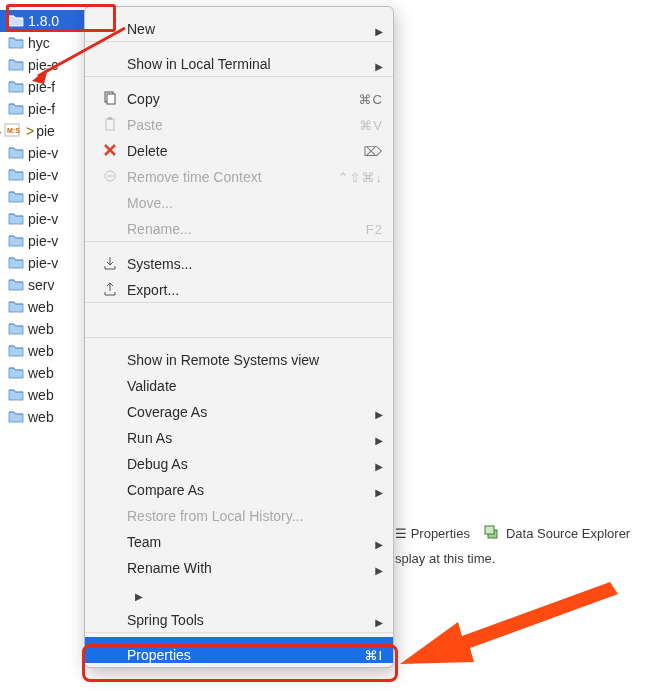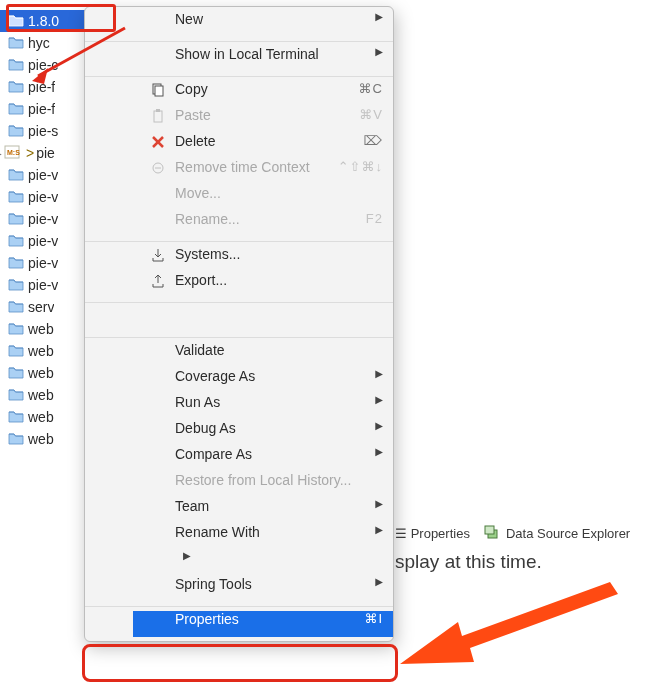--- a/index.html
+++ b/index.html
@@ -8,36 +8,36 @@
     .tree { position: absolute; left: 0; top: 10px; width: 110px; }
     .tree-item { display: flex; align-items: center; height: 22px; padding-left: 8px; cursor: default; white-space: nowrap; }
     .tree-item.selected { background: #2968d9; color: #fff; }
     .tree-arrow { width: 10px; display: inline-block; color: #777; font-size: 10px; margin-left: -14px; padding-right: 2px;}
     .folder-icon { width: 16px; height: 14px; margin-right: 4px; flex-shrink: 0; }
     .xs-icon { width: 16px; height: 14px; margin-right: 4px; flex-shrink: 0; }
     .tree-label { overflow: hidden; text-overflow: clip; }
     .tree-item .gt { color:#8b6b00; padding:0 2px; }
 
     .menu { position: absolute; left: 84px; top: 6px; width: 310px; background: #f3f3f3; border: 1px solid #bdbdbd; border-radius: 6px; box-shadow: 2px 6px 18px rgba(0,0,0,0.25); padding: 4px 0; }
-    .menu-item { display: flex; align-items: flex-start; height: 26px; padding: 0 10px 0 16px; cursor: default; margin-left: 48px; }
+    .menu-item { display: flex; align-items: flex-end; height: 26px; padding: 0 10px 0 16px; cursor: default; }
     .menu-item.disabled { color: #a9a9a9; }
     .menu-item.highlight { background: #1a6fe8; color: #fff; }
     .menu-icon { width: 18px; height: 18px; margin-right: 8px; display:flex; align-items:center; justify-content:center; flex-shrink:0; }
     .menu-label { flex: 1; }
     .menu-shortcut { color: #777; font-size: 13px; margin-left: 8px; letter-spacing: 1px; }
     .menu-item.disabled .menu-shortcut { color: #c3c3c3; }
     .menu-item.highlight .menu-shortcut { color: #fff; }
     .menu-arrow { color: #444; font-size: 10px; margin-left: 8px; }
     .menu-sep { height: 1px; background: #dcdcdc; margin: 4px 0; }
 
     .bottom-panel { position: absolute; left: 395px; top: 521px; right: 0; }
     .tab-bar { display: flex; gap: 14px; align-items: center; height: 24px; font-size: 13px; color: #3a3a3a; }
     .tab { display: flex; align-items: center; gap: 4px; }
     .ds-icon { width: 18px; height: 16px; }
-    .panel-body { padding-top: 6px; font-size: 19px; color: #3a3a3a; }
+    .panel-body { padding-top: 6px; font-size: 13px; color: #3a3a3a; }
 
     
     .ann-box { position: absolute; border: 3px solid #e12a1a; border-radius: 3px; pointer-events: none; }
     .ann-box.top { left: 6px; top: 4px; width: 110px; height: 28px; }
     .ann-box.bot { left: 82px; top: 644px; width: 316px; height: 38px; border-radius: 8px; }
     .ann-arrow1 { position:absolute; left:30px; top:26px; width:100px; height:60px; pointer-events:none; }
     .ann-arrow2 { position:absolute; left:400px; top:574px; width:220px; height:110px; pointer-events:none; }
   </style>
 </head>
 <body>
@@ -72,27 +72,20 @@
       <span class="tree-label">pie-f</span>
     </div>
     <div class="tree-item">
       <span><svg class="folder-icon" viewBox="0 0 16 14">
           <path d="M1 3h5l1.5 2H15v8H1z" fill="#aad0f4" stroke="#5a8fc7" stroke-width="0.8"></path>
           <path d="M1 3h5l1.5 2H15" fill="none" stroke="#5a8fc7" stroke-width="0.8"></path>
         </svg></span>
       <span class="tree-label">pie-f</span>
     </div>
     <div class="tree-item">
-      <span><svg class="folder-icon" viewBox="0 0 16 14">
-          <path d="M1 3h5l1.5 2H15v8H1z" fill="#aad0f4" stroke="#5a8fc7" stroke-width="0.8"></path>
-          <path d="M1 3h5l1.5 2H15" fill="none" stroke="#5a8fc7" stroke-width="0.8"></path>
-        </svg></span>
-      <span class="tree-label">pie-s</span>
-    </div>
-    <div class="tree-item">
       <span class="tree-arrow">▶</span>
       <span><svg class="xs-icon" viewBox="0 0 16 14">
           <rect x="1" y="1" width="14" height="12" fill="#fff" stroke="#bba"></rect>
           <text x="3" y="10" font-size="7" fill="#c06a00" font-weight="bold">M:S</text>
         </svg></span>
       <span class="gt">&gt;</span>
       <span class="tree-label">pie</span>
     </div>
     <div class="tree-item">
       <span><svg class="folder-icon" viewBox="0 0 16 14">
@@ -266,20 +259,24 @@
           <path d="M8 10V2m0 0l-3 3m3-3l3 3" fill="none" stroke="#555"></path>
         </svg>
       </span>
       <span class="menu-label">Export...</span>
     </div>
     <div class="menu-sep"></div>
     <div class="menu-item">
       <span class="menu-icon"></span>
     </div>
     <div class="menu-sep"></div>
+    <div class="menu-item">
+      <span class="menu-icon"></span>
+      <span class="menu-label">Show in Remote Systems view</span>
+    </div>
     <div class="menu-item">
       <span class="menu-icon"></span>
       <span class="menu-label">Validate</span>
     </div>
     <div class="menu-item">
       <span class="menu-icon"></span>
       <span class="menu-label">Coverage As</span>
       <span class="menu-arrow">▶</span>
     </div>
     <div class="menu-item">

